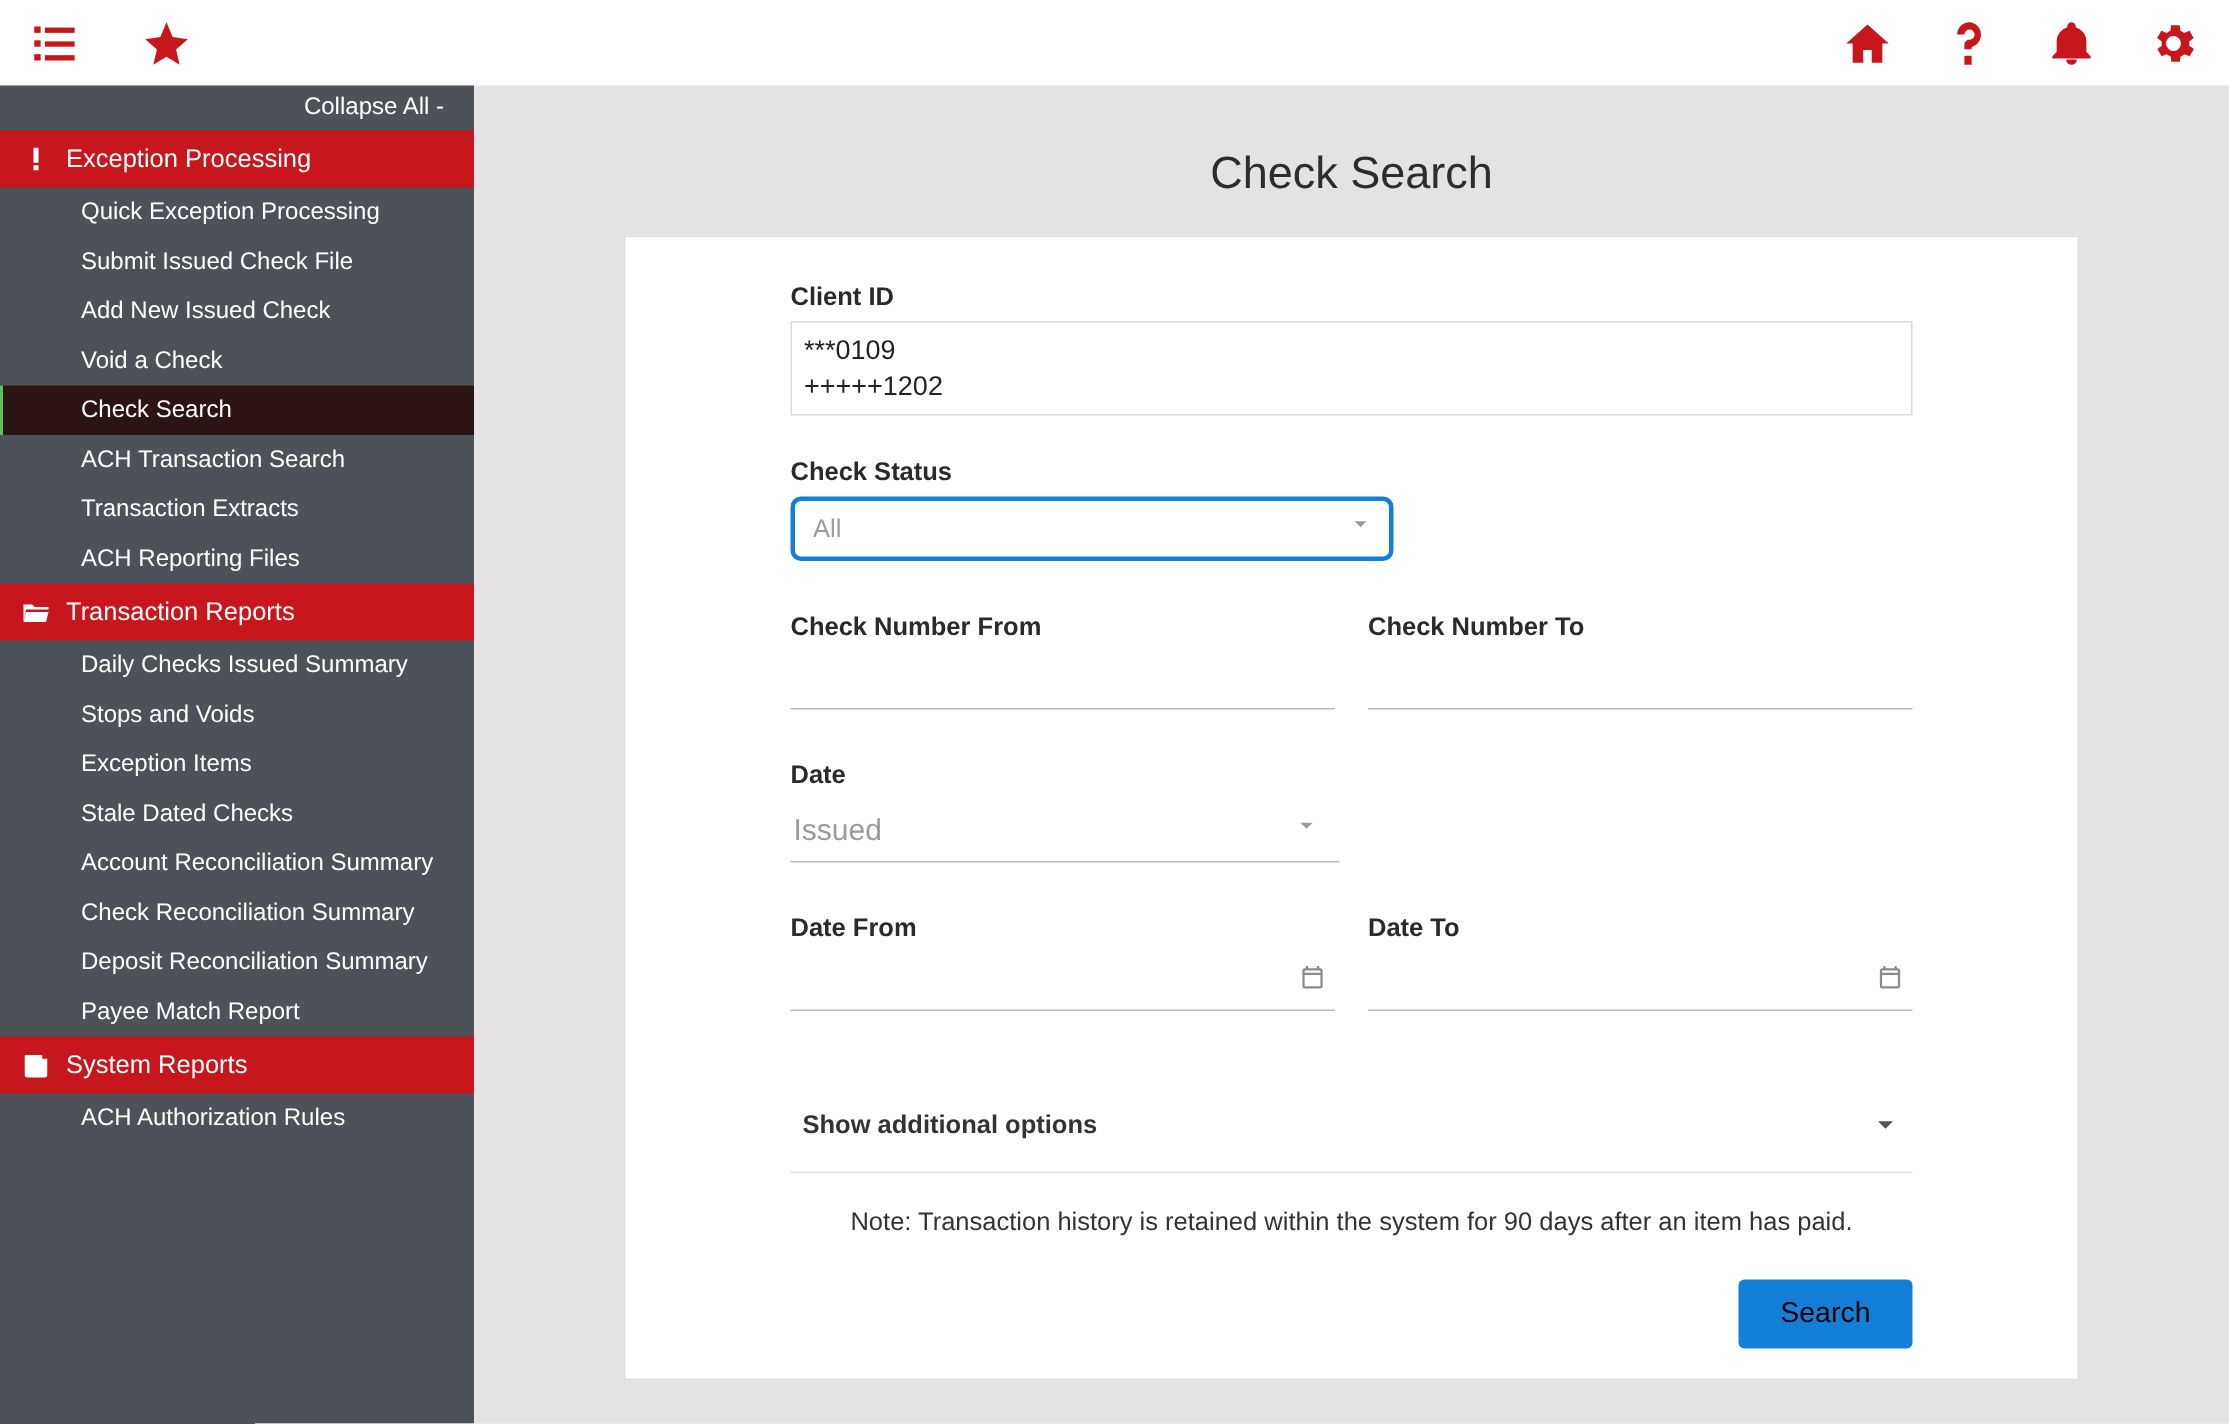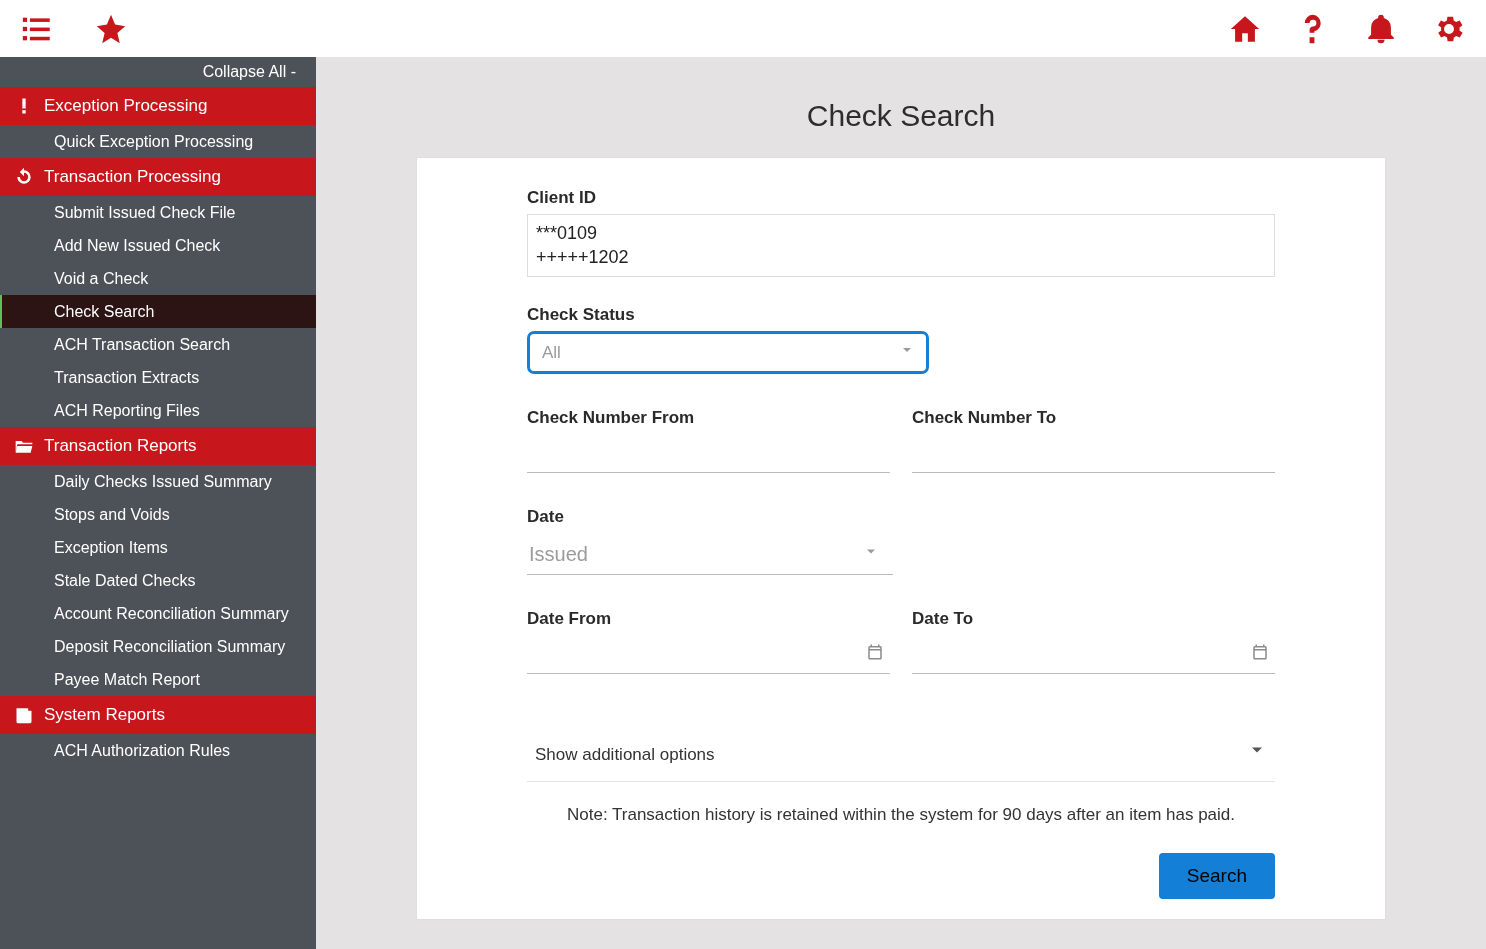--- a/index.html
+++ b/index.html
@@ -165,28 +165,29 @@
   .date-wrap .cal {
     position:absolute;
     right:6px;
     top:50%;
     transform:translateY(-50%);
   }
   .cal svg { width:18px; height:18px; fill:#8b8b8b; }
 
   .additional {
     display:flex;
-    align-items:flex-end;
+    align-items:flex-start;
     justify-content:space-between;
     border-bottom:1px solid #e2e2e2;
     padding:18px 8px 16px 8px;
     margin-top:48px;
     font-size:17px;
     color:#333;
     cursor:pointer;
+    font-weight:bold;
   }
   .additional svg { width:20px; height:20px; fill:#555; }
 
   .note {
     text-align:center;
     font-size:17px;
     color:#333;
     margin-top:23px;
   }
 
@@ -257,26 +258,20 @@
       <svg viewBox="0 0 24 24">
           <rect x="10" y="3" width="4" height="12"></rect>
           <rect x="10" y="17" width="4" height="4"></rect>
         </svg>
       <span>Exception Processing</span>
     </div>
     <div class="nav-item">
       <span>Quick Exception Processing</span>
     </div>
 
-    <div class="nav-section">
-      <svg viewBox="0 0 24 24">
-          <path d="M12 4V1L7 6l5 5V7a5 5 0 1 1-5 5H4a8 8 0 1 0 8-8z"></path>
-        </svg>
-      <span>Transaction Processing</span>
-    </div>
     <div class="nav-item">
         <span>Submit Issued Check File</span>
       </div>
     <div class="nav-item">
         <span>Add New Issued Check</span>
       </div>
     <div class="nav-item">
         <span>Void a Check</span>
       </div>
     <div class="nav-item selected">
@@ -305,20 +300,23 @@
         <span>Stops and Voids</span>
       </div>
     <div class="nav-item">
         <span>Exception Items</span>
       </div>
     <div class="nav-item">
         <span>Stale Dated Checks</span>
       </div>
     <div class="nav-item">
         <span>Account Reconciliation Summary</span>
+      </div>
+    <div class="nav-item">
+        <span>Check Reconciliation Summary</span>
       </div>
     <div class="nav-item">
         <span>Deposit Reconciliation Summary</span>
       </div>
     <div class="nav-item">
         <span>Payee Match Report</span>
       </div>
 
     <div class="nav-section">
       <svg viewBox="0 0 24 24">

